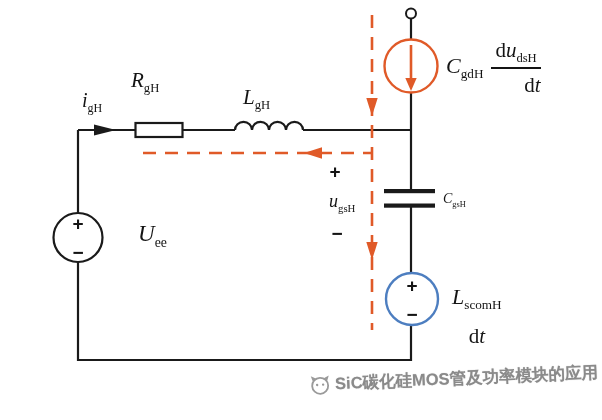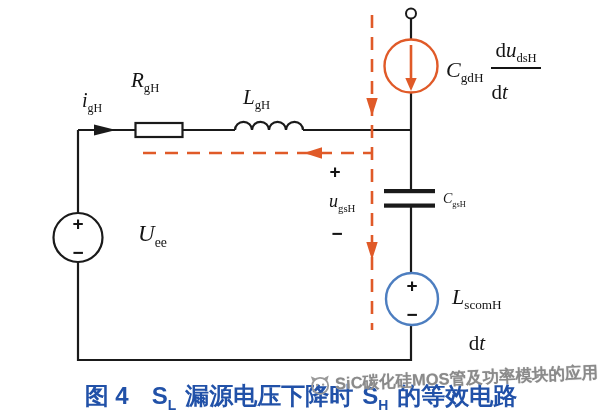--- a/index.html
+++ b/index.html
@@ -35,23 +35,23 @@
     width:18px;
     text-align:center;
     font-family:"Liberation Sans",sans-serif;
     font-style:normal;
     font-weight:700;
     font-size:19px;
     line-height:1;
     color:#141414;
   }
   .eq{display:inline-flex;align-items:center;gap:8px;}
-  .frac{display:inline-flex;flex-direction:column;align-items:flex-start;font-size:21px;}
+  .frac{display:inline-flex;flex-direction:column;align-items:flex-end;font-size:21px;}
   .frac .num{border-bottom:2px solid #141414;padding:0 4px 2px 4px;}
-  .frac .den{padding-top:13px;}
+  .frac .den{padding-top:6px;}
 
   .caption{
     position:absolute;
     left:0;right:0;top:382px;
     display:flex;
     justify-content:center;
     align-items:flex-start;
     gap:9px;
     color:var(--caption-blue);
     font-weight:700;
@@ -164,27 +164,20 @@
 
   <div class="sign" style="left:403px;top:276px;">+</div>
   <div class="sign" style="left:403px;top:305px;">−</div>
   <div class="lbl eq" style="left:452px;top:286px;flex-direction:column;">
     <span><i>L</i><sub>scomH</sub></span>
     <span class="frac">
       <span class="den"><span class="rm">d</span><i>t</i></span>
     </span>
   </div>
 
-  <div class="caption">
-    <span class="figno">图 4</span>
-    <span><span>S</span><sub>L</sub></span>
-    <span>漏源电压下降时</span>
-    <span><span>S</span><sub>H</sub></span>
-    <span>的等效电路</span>
-  </div>
 
   <div class="watermark">
     <svg width="24" height="24" viewBox="0 0 24 24">
       <circle cx="12" cy="13" r="8" fill="none" stroke="#9a9a9a" stroke-width="1.8"></circle>
       <path d="M5 9 L3 3 L9 6 Z" fill="#9a9a9a"></path>
       <path d="M19 9 L21 3 L15 6 Z" fill="#9a9a9a"></path>
       <circle cx="9" cy="12" r="1.2" fill="#9a9a9a"></circle>
       <circle cx="15" cy="12" r="1.2" fill="#9a9a9a"></circle>
     </svg>
     <span>SiC碳化硅MOS管及功率模块的应用</span>

